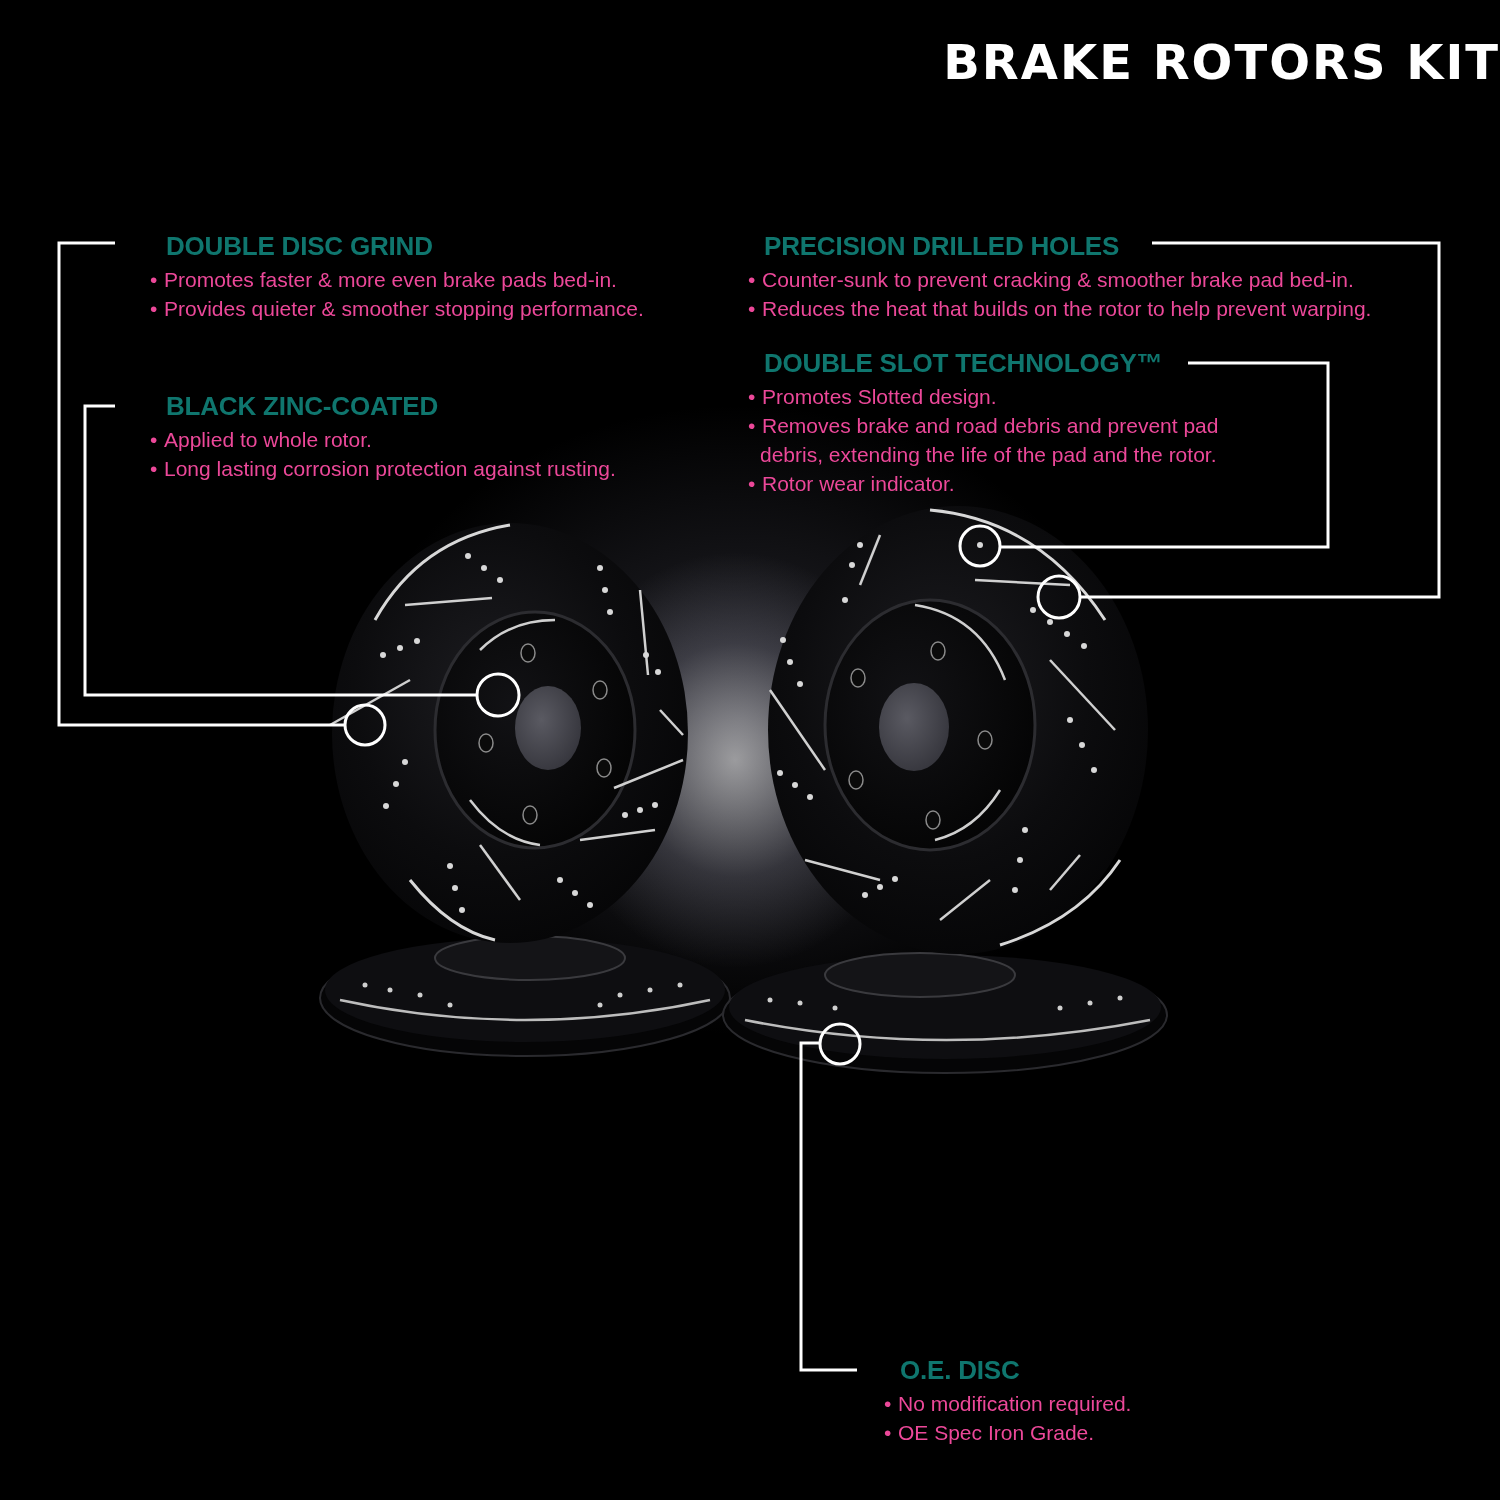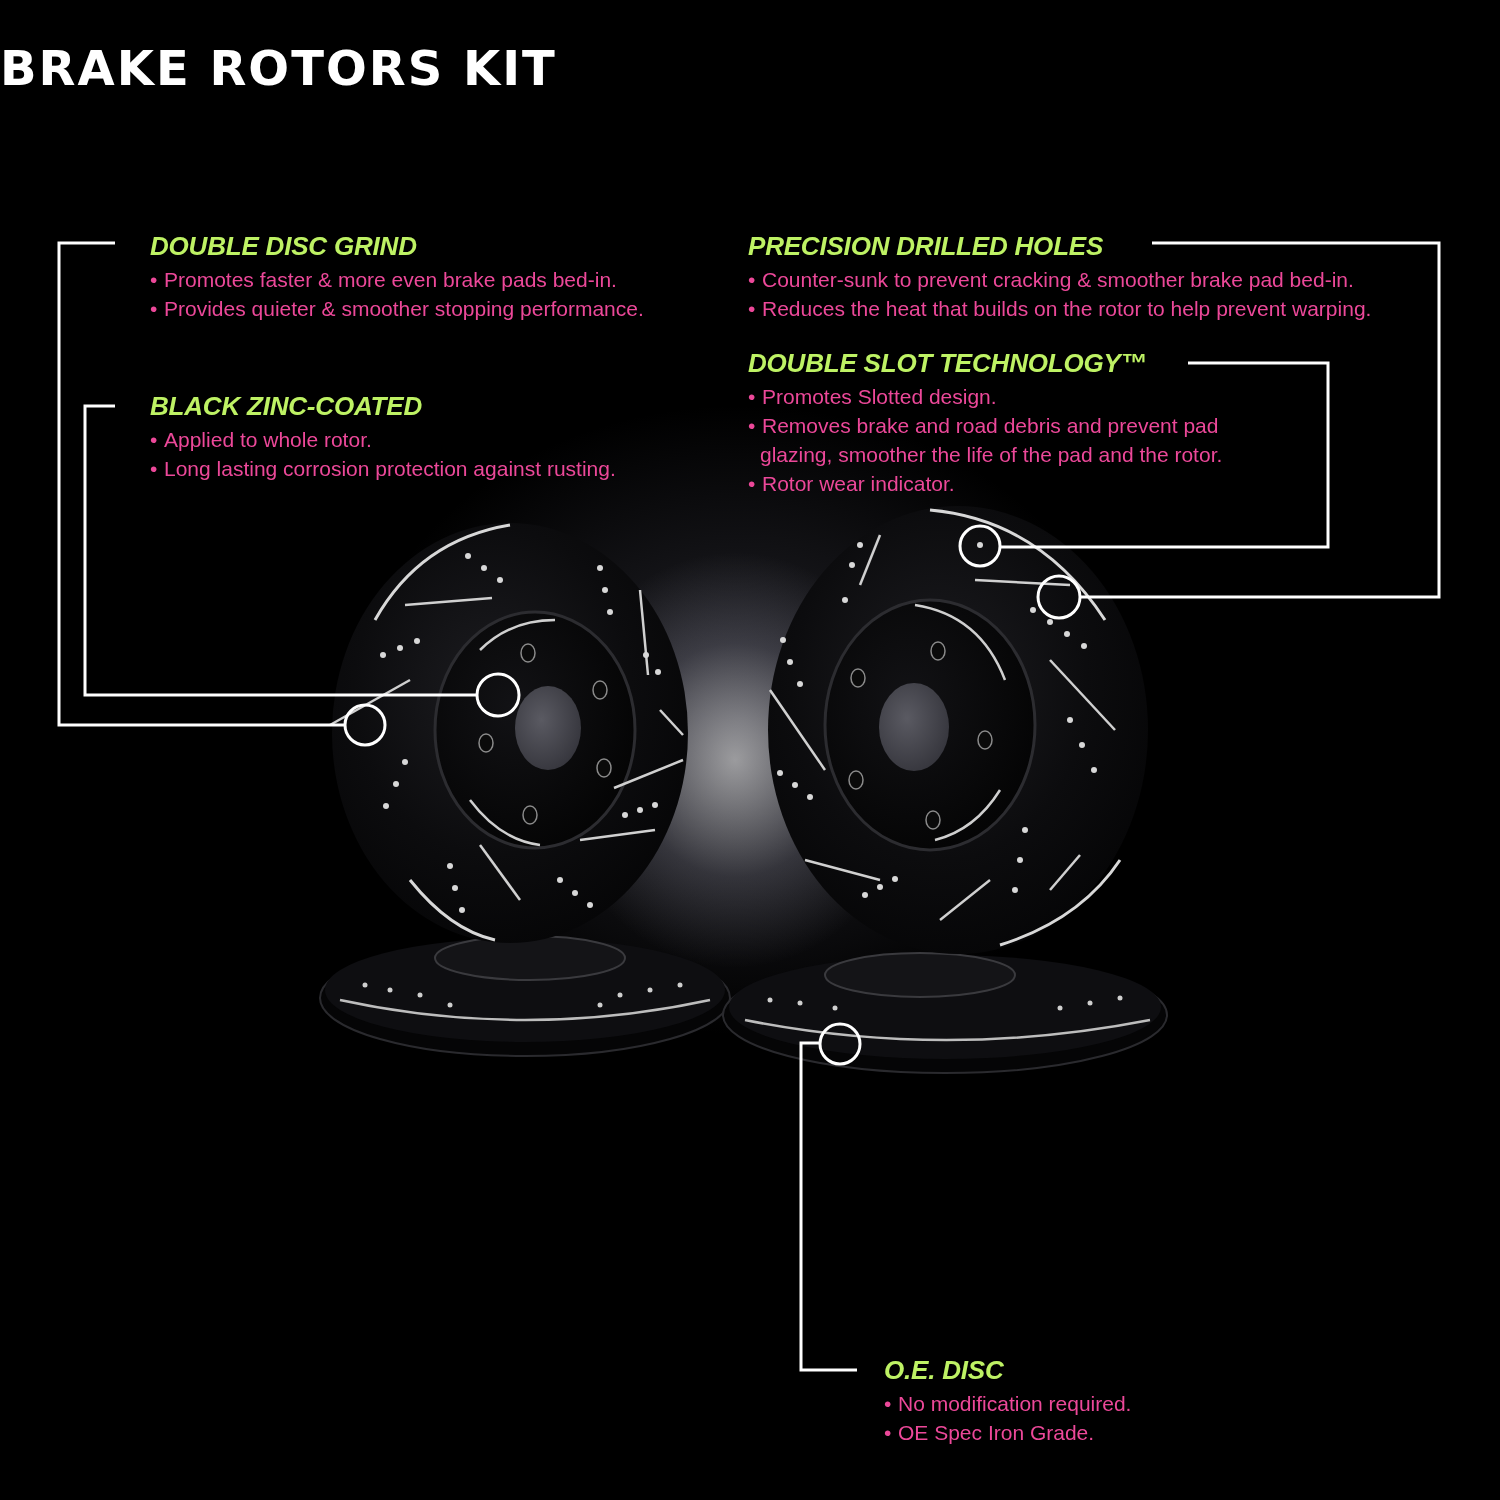--- a/index.html
+++ b/index.html
@@ -2,23 +2,23 @@
 <html><head>
 <meta charset="utf-8">
 <style>
   html, body { margin: 0; padding: 0; background: #000; }
   body { width: 1500px; height: 1500px; position: relative; overflow: hidden; font-family: "Liberation Sans", sans-serif; color: #fff; }
   .bg-glow { position: absolute; left: 0; top: 0; width: 1500px; height: 1500px;
     background:
       radial-gradient(ellipse 230px 260px at 735px 760px, rgba(255,255,255,0.55), rgba(200,200,220,0.18) 45%, rgba(0,0,0,0) 80%),
       radial-gradient(ellipse 520px 420px at 740px 720px, rgba(110,110,130,0.35), rgba(0,0,0,0) 75%),
       #000; }
-  .title { position: absolute; left: 0; width: 1500px; top: 40px; text-align: left; font-family: "DejaVu Sans", sans-serif; font-weight: bold; font-size: 48px; letter-spacing: 2px; color: #fff; }
+  .title { position: absolute; left: 0; width: 1500px; top: 34px; text-align: right; font-family: "DejaVu Sans", sans-serif; font-weight: bold; font-size: 48px; letter-spacing: 2px; color: #fff; }
   .block { position: absolute; color: #fff; }
-  .block h3 { margin: 0 0 4px 0; font-family: "Liberation Sans", sans-serif; font-weight: bold; font-size: 26px; line-height: 30px; letter-spacing: -0.2px; color: #bef264; font-style: italic; }
+  .block h3 { margin: 0 0 4px 16px; font-family: "Liberation Sans", sans-serif; font-weight: bold; font-size: 26px; line-height: 30px; letter-spacing: -0.2px; color: #0f766e; }
   .block .line { font-size: 21px; line-height: 29px; color: #ec4899; white-space: nowrap; }
   .block .line .dot { display: inline-block; width: 14px; }
   .block .line.cont { padding-left: 12px; }
   svg.overlay { position: absolute; left: 0; top: 0; width: 1500px; height: 1500px; }
   .rotor-art { position: absolute; left: 0; top: 0; width: 1500px; height: 1500px; }
 </style>
 </head>
 <body>
 
 <div class="bg-glow"></div>
@@ -212,21 +212,21 @@
 <div class="block" style="left:748px; top:231px;">
   <h3>PRECISION DRILLED HOLES</h3>
   <div class="line"><span class="dot">•</span><span>Counter-sunk to prevent cracking &amp; smoother brake pad bed-in.</span></div>
   <div class="line"><span class="dot">•</span><span>Reduces the heat that builds on the rotor to help prevent warping.</span></div>
 </div>
 
 <div class="block" style="left:748px; top:348px;">
   <h3>DOUBLE SLOT TECHNOLOGY™</h3>
   <div class="line"><span class="dot">•</span><span>Promotes Slotted design.</span></div>
   <div class="line"><span class="dot">•</span><span>Removes brake and road debris and prevent pad</span></div>
-  <div class="line cont"><span>glazing, smoother the life of the pad and the rotor.</span></div>
+  <div class="line cont"><span>debris, extending the life of the pad and the rotor.</span></div>
   <div class="line"><span class="dot">•</span><span>Rotor wear indicator.</span></div>
 </div>
 
 <div class="block" style="left:884px; top:1355px;">
   <h3>O.E. DISC</h3>
   <div class="line"><span class="dot">•</span><span>No modification required.</span></div>
   <div class="line"><span class="dot">•</span><span>OE Spec Iron Grade.</span></div>
 </div>
 
 </body></html>

